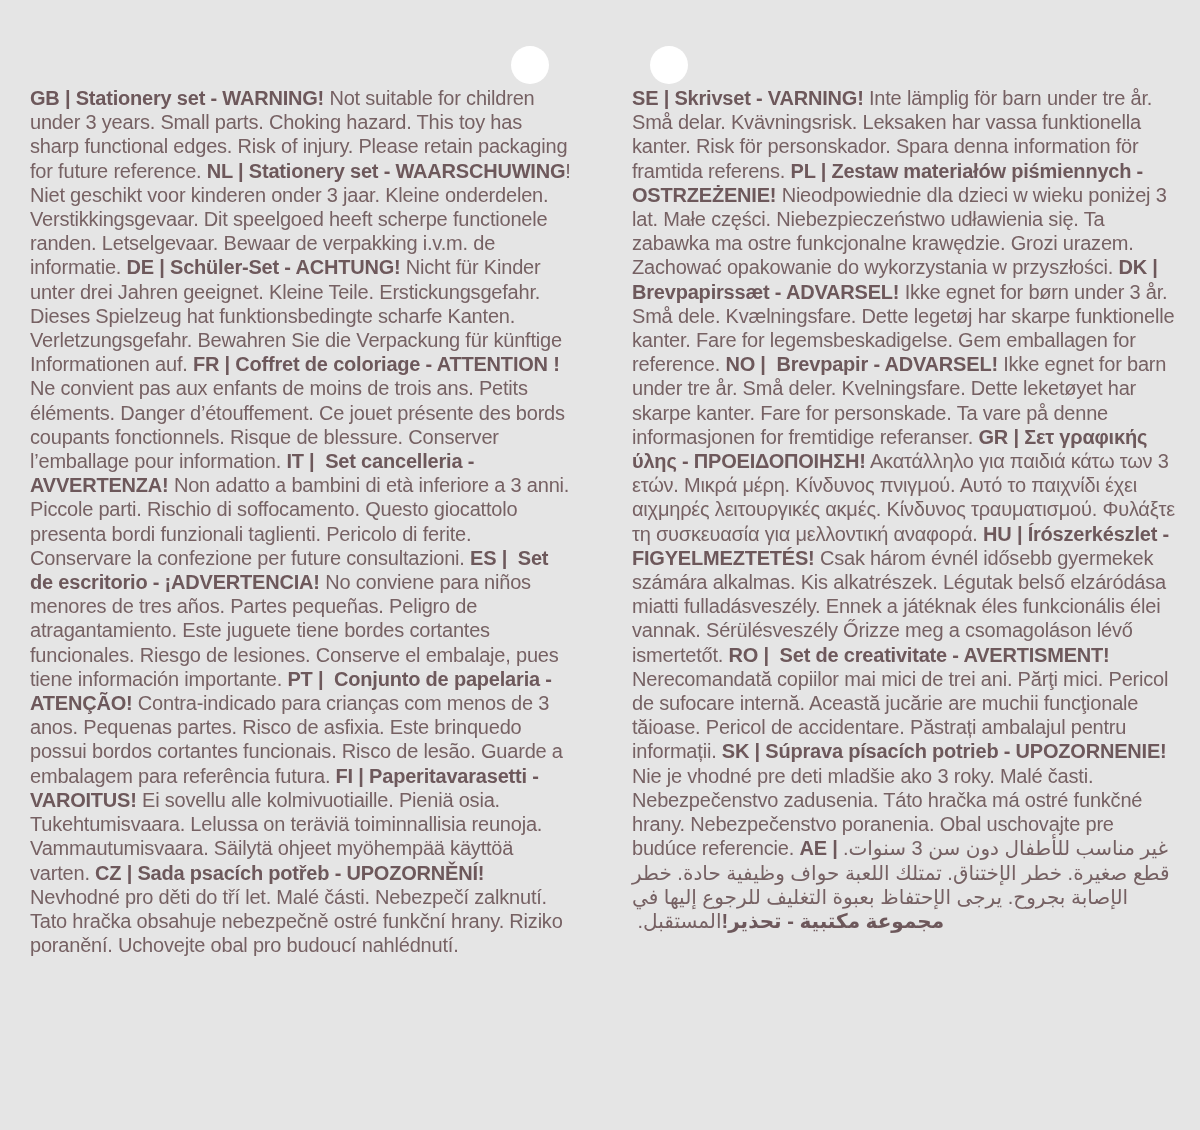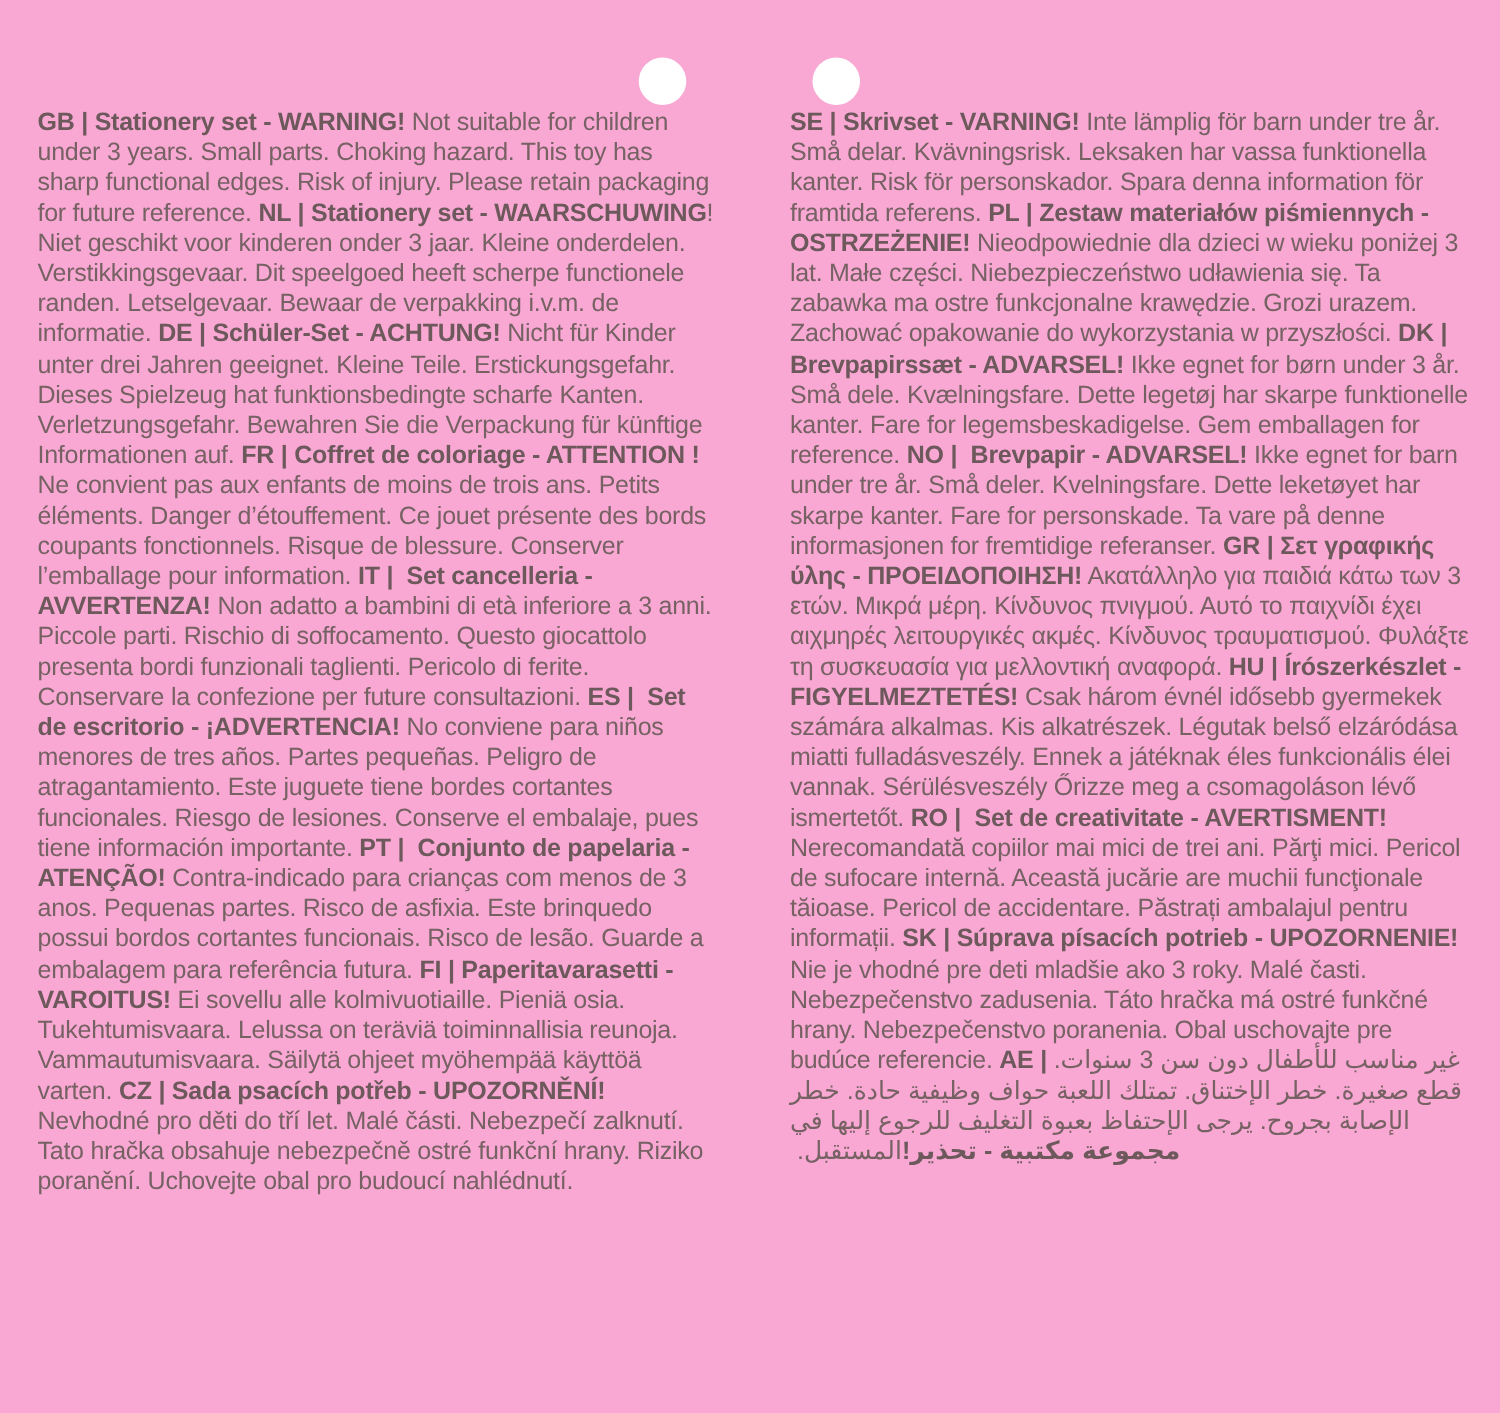--- a/index.html
+++ b/index.html
@@ -37,20 +37,20 @@
     letter-spacing: -0.2px;
     color: #766163;
     text-align: left;
   }
   .col .seg { font-weight: 400; }
   .col .seg.bold { font-weight: 700; color: #6d585b; }
 </style>
 </head>
 <body>
 
-<div id="label-page" style="background: #f9a8d4;">
+<div id="label-page" style="background: #e5e5e5;">
   <div class="punch-hole left" style="background: rgb(255, 255, 255);"></div>
   <div class="punch-hole right" style="background: rgb(255, 255, 255);"></div>
   <div class="content">
     <p class="col" style="color: rgb(118, 97, 99);"><span class="seg bold" style="color: rgb(109, 88, 91);">GB | Stationery set - WARNING!</span><span class="seg"> Not suitable for children under 3 years. Small parts. Choking hazard. This toy has sharp functional edges. Risk of injury. Please retain packaging for future reference. </span><span class="seg bold" style="color: rgb(109, 88, 91);">NL | Stationery set - WAARSCHUWING</span><span class="seg">! Niet geschikt voor kinderen onder 3 jaar. Kleine onderdelen. Verstikkingsgevaar. Dit speelgoed heeft scherpe functionele randen. Letselgevaar. Bewaar de verpakking i.v.m. de informatie. </span><span class="seg bold" style="color: rgb(109, 88, 91);">DE | Schüler-Set - ACHTUNG!</span><span class="seg"> Nicht für Kinder unter drei Jahren geeignet. Kleine Teile. Erstickungsgefahr. Dieses Spielzeug hat funktionsbedingte scharfe Kanten. Verletzungsgefahr. Bewahren Sie die Verpackung für künftige Informationen auf. </span><span class="seg bold" style="color: rgb(109, 88, 91);">FR | Coffret de coloriage - ATTENTION !</span><span class="seg"> Ne convient pas aux enfants de moins de trois ans. Petits éléments. Danger d’étouffement. Ce jouet présente des bords coupants fonctionnels. Risque de blessure. Conserver l’emballage pour information. </span><span class="seg bold" style="color: rgb(109, 88, 91);">IT |&nbsp; Set cancelleria - AVVERTENZA!</span><span class="seg"> Non adatto a bambini di età inferiore a 3 anni. Piccole parti. Rischio di soffocamento. Questo giocattolo presenta bordi funzionali taglienti. Pericolo di ferite. Conservare la confezione per future consultazioni. </span><span class="seg bold" style="color: rgb(109, 88, 91);">ES |&nbsp; Set de escritorio - ¡ADVERTENCIA!</span><span class="seg"> No conviene para niños menores de tres años. Partes pequeñas. Peligro de atragantamiento. Este juguete tiene bordes cortantes funcionales. Riesgo de lesiones. Conserve el embalaje, pues tiene información importante. </span><span class="seg bold" style="color: rgb(109, 88, 91);">PT |&nbsp; Conjunto de papelaria - ATENÇÃO!</span><span class="seg"> Contra-indicado para crianças com menos de 3 anos. Pequenas partes. Risco de asfixia. Este brinquedo possui bordos cortantes funcionais. Risco de lesão. Guarde a embalagem para referência futura. </span><span class="seg bold" style="color: rgb(109, 88, 91);">FI | Paperitavarasetti - VAROITUS!</span><span class="seg"> Ei sovellu alle kolmivuotiaille. Pieniä osia. Tukehtumisvaara. Lelussa on teräviä toiminnallisia reunoja. Vammautumisvaara. Säilytä ohjeet myöhempää käyttöä varten. </span><span class="seg bold" style="color: rgb(109, 88, 91);">CZ | Sada psacích potřeb - UPOZORNĚNÍ!</span><span class="seg"> Nevhodné pro děti do tří let. Malé části. Nebezpečí zalknutí. Tato hračka obsahuje nebezpečně ostré funkční hrany. Riziko poranění. Uchovejte obal pro budoucí nahlédnutí.</span></p>
     <p class="col" style="color: rgb(118, 97, 99);"><span class="seg bold" style="color: rgb(109, 88, 91);">SE | Skrivset - VARNING!</span><span class="seg"> Inte lämplig för barn under tre år. Små delar. Kvävningsrisk. Leksaken har vassa funktionella kanter. Risk för personskador. Spara denna information för framtida referens. </span><span class="seg bold" style="color: rgb(109, 88, 91);">PL | Zestaw materiałów piśmiennych - OSTRZEŻENIE!</span><span class="seg"> Nieodpowiednie dla dzieci w wieku poniżej 3 lat. Małe części. Niebezpieczeństwo udławienia się. Ta zabawka ma ostre funkcjonalne krawędzie. Grozi urazem. Zachować opakowanie do wykorzystania w przyszłości. </span><span class="seg bold" style="color: rgb(109, 88, 91);">DK |&nbsp; Brevpapirssæt - ADVARSEL!</span><span class="seg"> Ikke egnet for børn under 3 år. Små dele. Kvælningsfare. Dette legetøj har skarpe funktionelle kanter. Fare for legemsbeskadigelse. Gem emballagen for reference. </span><span class="seg bold" style="color: rgb(109, 88, 91);">NO |&nbsp; Brevpapir - ADVARSEL!</span><span class="seg"> Ikke egnet for barn under tre år. Små deler. Kvelningsfare. Dette leketøyet har skarpe kanter. Fare for personskade. Ta vare på denne informasjonen for fremtidige referanser. </span><span class="seg bold" style="color: rgb(109, 88, 91);">GR | Σετ γραφικής ύλης - ΠΡΟΕΙΔΟΠΟΙΗΣΗ!</span><span class="seg"> Ακατάλληλο για παιδιά κάτω των 3 ετών. Μικρά μέρη. Κίνδυνος πνιγμού. Αυτό το παιχνίδι έχει αιχμηρές λειτουργικές ακμές. Κίνδυνος τραυματισμού. Φυλάξτε τη συσκευασία για μελλοντική αναφορά. </span><span class="seg bold" style="color: rgb(109, 88, 91);">HU | Írószerkészlet - FIGYELMEZTETÉS!</span><span class="seg"> Csak három évnél idősebb gyermekek számára alkalmas. Kis alkatrészek. Légutak belső elzáródása miatti fulladásveszély. Ennek a játéknak éles funkcionális élei vannak. Sérülésveszély Őrizze meg a csomagoláson lévő ismertetőt. </span><span class="seg bold" style="color: rgb(109, 88, 91);">RO |&nbsp; Set de creativitate - AVERTISMENT!</span><span class="seg"> Nerecomandată copiilor mai mici de trei ani. Părţi mici. Pericol de sufocare internă. Această jucărie are muchii funcţionale tăioase. Pericol de accidentare. Păstrați ambalajul pentru informații. </span><span class="seg bold" style="color: rgb(109, 88, 91);">SK | Súprava písacích potrieb - UPOZORNENIE!</span><span class="seg"> Nie je vhodné pre deti mladšie ako 3 roky. Malé časti. Nebezpečenstvo zadusenia. Táto hračka má ostré funkčné hrany. Nebezpečenstvo poranenia. Obal uschovajte pre budúce referencie. </span><span class="seg bold" style="color: rgb(109, 88, 91);">AE | </span><span class="seg" dir="rtl">غير مناسب للأطفال دون سن 3 سنوات. قطع صغيرة. خطر الإختناق. تمتلك اللعبة حواف وظيفية حادة. خطر الإصابة بجروح. يرجى الإحتفاظ بعبوة التغليف للرجوع إليها في المستقبل. </span><span class="seg bold" dir="rtl" style="color: rgb(109, 88, 91);">مجموعة مكتبية - تحذير!</span></p>
   </div>
 </div>
 
 </body></html>

